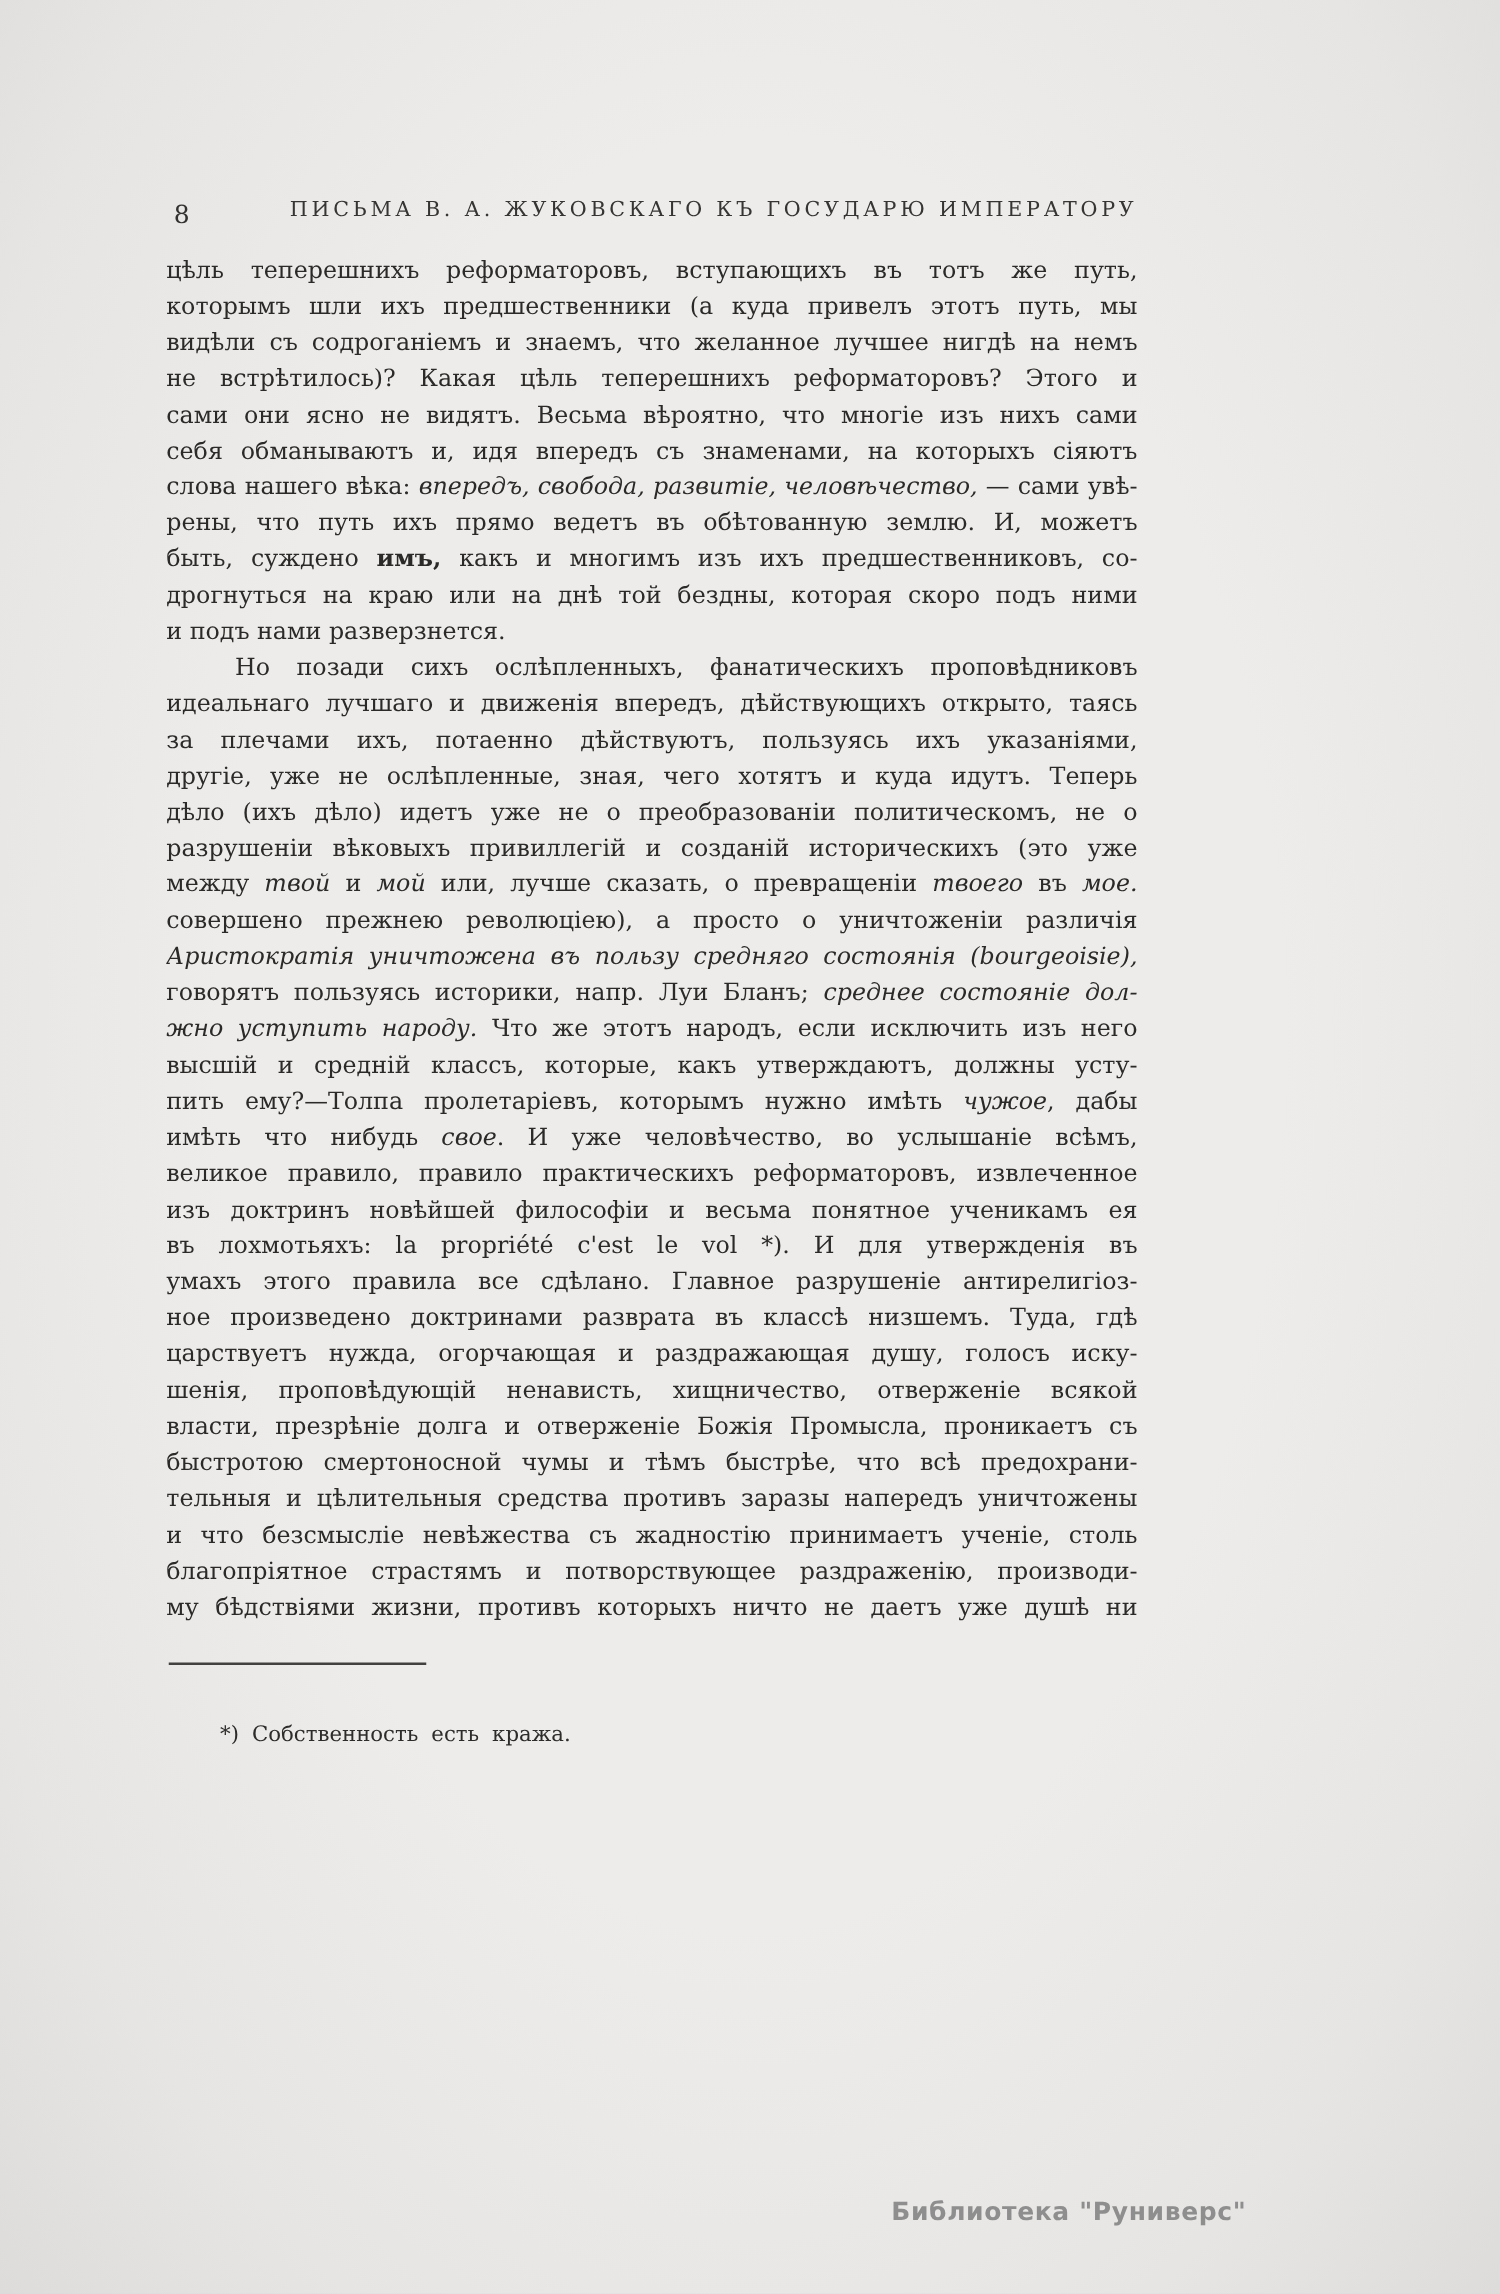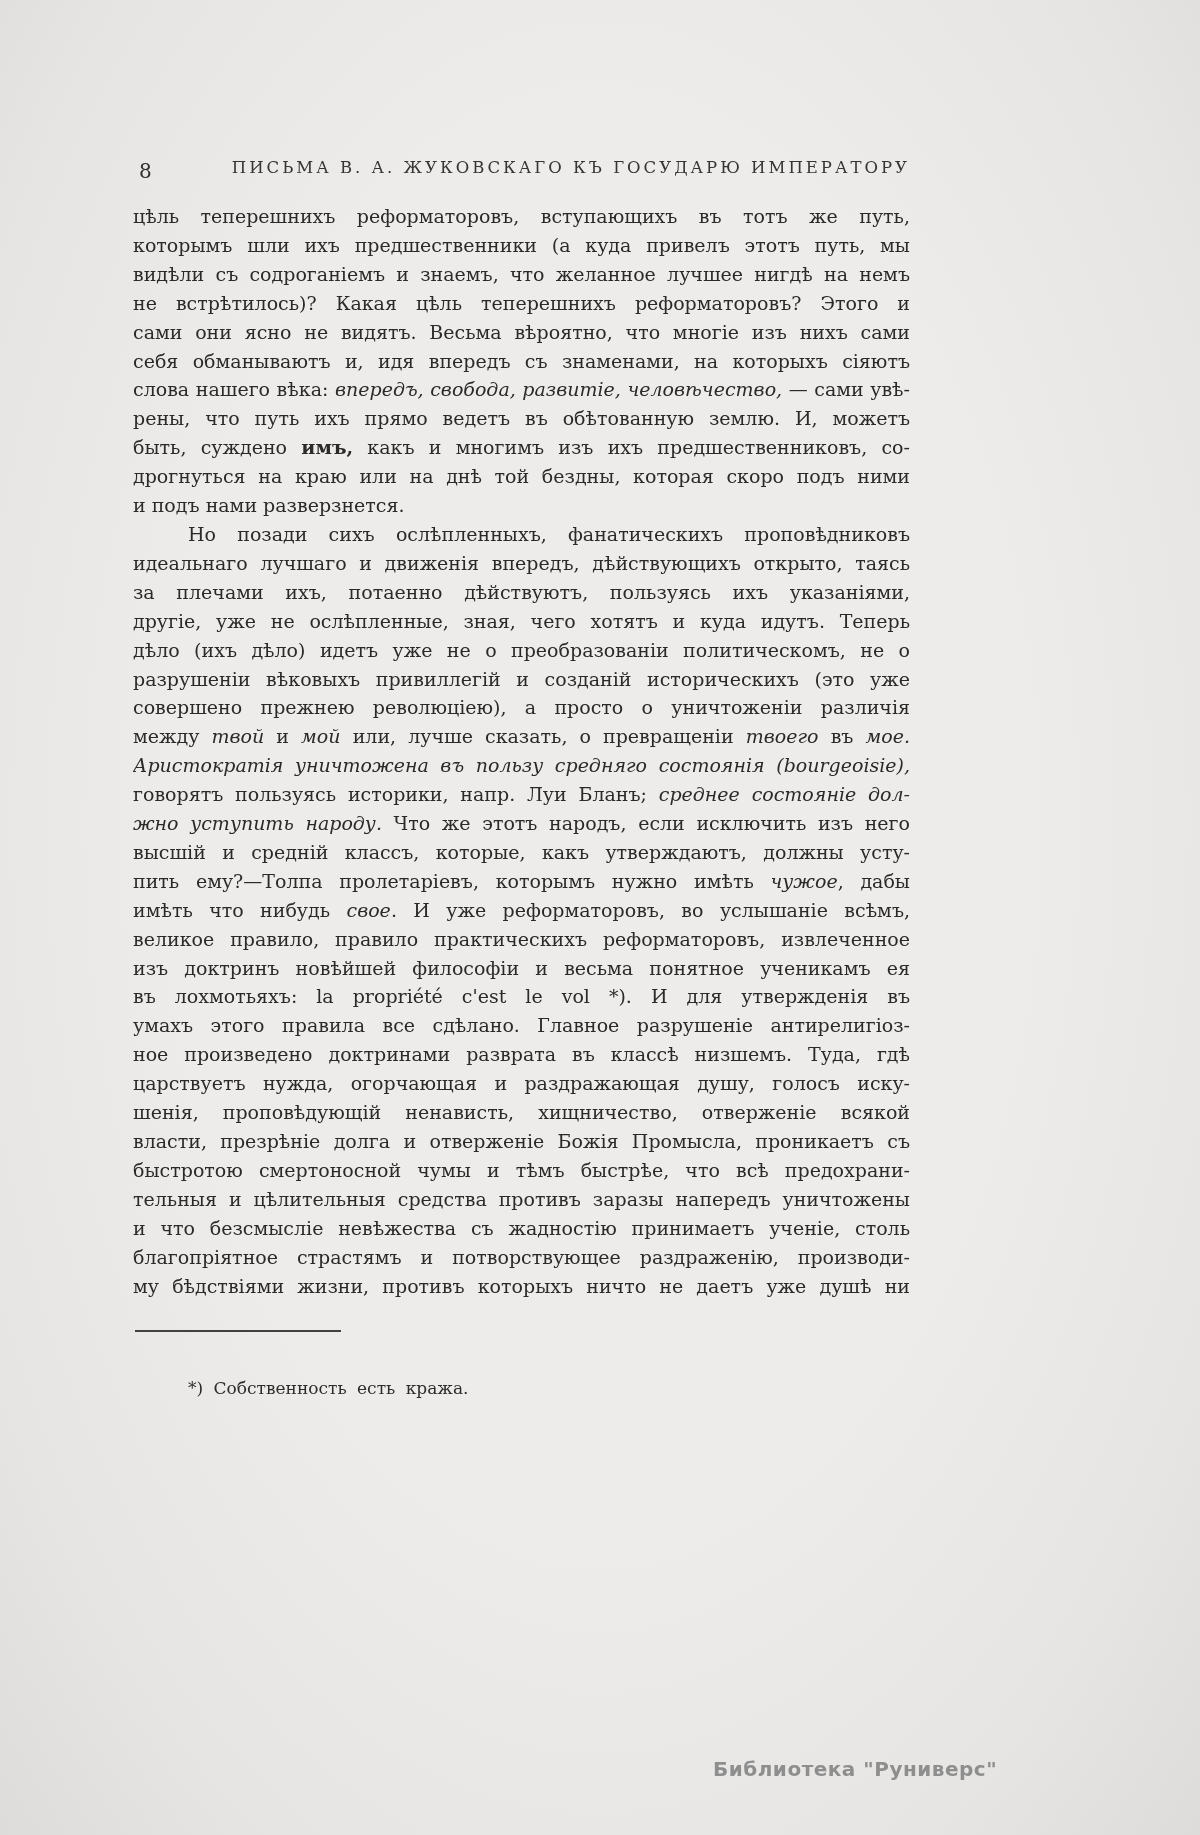--- a/index.html
+++ b/index.html
@@ -61,21 +61,21 @@
   .footnote-rule {
     position: absolute;
     left: 135px;
     top: 1330px;
     width: 206px;
     height: 2px;
     background: #43413f;
   }
   .footnote {
     position: absolute;
-    left: 188px;
+    left: 176px;
     top: 1378px;
     font-size: 17px;
     word-spacing: 5px;
     color: #2e2c2a;
   }
   .watermark {
     position: absolute;
     left: 713px;
     top: 1757px;
     font-family: "DejaVu Sans", sans-serif;
@@ -109,28 +109,28 @@
         <div class="line"><span>дрогнуться на краю или на днѣ той бездны, которая скоро подъ ними</span></div>
         <div class="line last"><span>и подъ нами разверзнется.</span></div>
       </div>
       <div class="para">
         <div class="line first"><span>Но позади сихъ ослѣпленныхъ, фанатическихъ проповѣдниковъ</span></div>
         <div class="line"><span>идеальнаго лучшаго и движенія впередъ, дѣйствующихъ открыто, таясь</span></div>
         <div class="line"><span>за плечами ихъ, потаенно дѣйствуютъ, пользуясь ихъ указаніями,</span></div>
         <div class="line"><span>другіе, уже не ослѣпленные, зная, чего хотятъ и куда идутъ. Теперь</span></div>
         <div class="line"><span>дѣло (ихъ дѣло) идетъ уже не о преобразованіи политическомъ, не о</span></div>
         <div class="line"><span>разрушеніи вѣковыхъ привиллегій и созданій историческихъ (это уже</span></div>
+        <div class="line"><span>между </span><span class="em">твой</span><span> и </span><span class="em">мой</span><span> или, лучше сказать, о превращеніи </span><span class="em">твоего</span><span> въ </span><span class="em">мое.</span></div>
         <div class="line"><span>совершено прежнею революціею), а просто о уничтоженіи различія</span></div>
-        <div class="line"><span>между </span><span class="em">твой</span><span> и </span><span class="em">мой</span><span> или, лучше сказать, о превращеніи </span><span class="em">твоего</span><span> въ </span><span class="em">мое.</span></div>
         <div class="line"><span class="em">Аристократія уничтожена въ пользу средняго состоянія (bourgeoisie),</span></div>
         <div class="line"><span>говорятъ пользуясь историки, напр. Луи Бланъ; </span><span class="em">среднее состояніе дол-</span></div>
         <div class="line"><span class="em">жно уступить народу.</span><span> Что же этотъ народъ, если исключить изъ него</span></div>
         <div class="line"><span>высшій и средній классъ, которые, какъ утверждаютъ, должны усту-</span></div>
         <div class="line"><span>пить ему?—Толпа пролетаріевъ, которымъ нужно имѣть </span><span class="em">чужое</span><span>, дабы</span></div>
-        <div class="line"><span>имѣть что нибудь </span><span class="em">свое</span><span>. И уже реформаторовъ, во услышаніе всѣмъ,</span></div>
+        <div class="line"><span>имѣть что нибудь </span><span class="em">свое</span><span>. И уже человѣчество, во услышаніе всѣмъ,</span></div>
         <div class="line"><span>великое правило, правило практическихъ реформаторовъ, извлеченное</span></div>
         <div class="line"><span>изъ доктринъ новѣйшей философіи и весьма понятное ученикамъ ея</span></div>
         <div class="line"><span>въ лохмотьяхъ: la propriété c'est le vol *). И для утвержденія въ</span></div>
         <div class="line"><span>умахъ этого правила все сдѣлано. Главное разрушеніе антирелигіоз-</span></div>
         <div class="line"><span>ное произведено доктринами разврата въ классѣ низшемъ. Туда, гдѣ</span></div>
         <div class="line"><span>царствуетъ нужда, огорчающая и раздражающая душу, голосъ иску-</span></div>
         <div class="line"><span>шенія, проповѣдующій ненависть, хищничество, отверженіе всякой</span></div>
         <div class="line"><span>власти, презрѣніе долга и отверженіе Божія Промысла, проникаетъ съ</span></div>
         <div class="line"><span>быстротою смертоносной чумы и тѣмъ быстрѣе, что всѣ предохрани-</span></div>
         <div class="line"><span>тельныя и цѣлительныя средства противъ заразы напередъ уничтожены</span></div>

